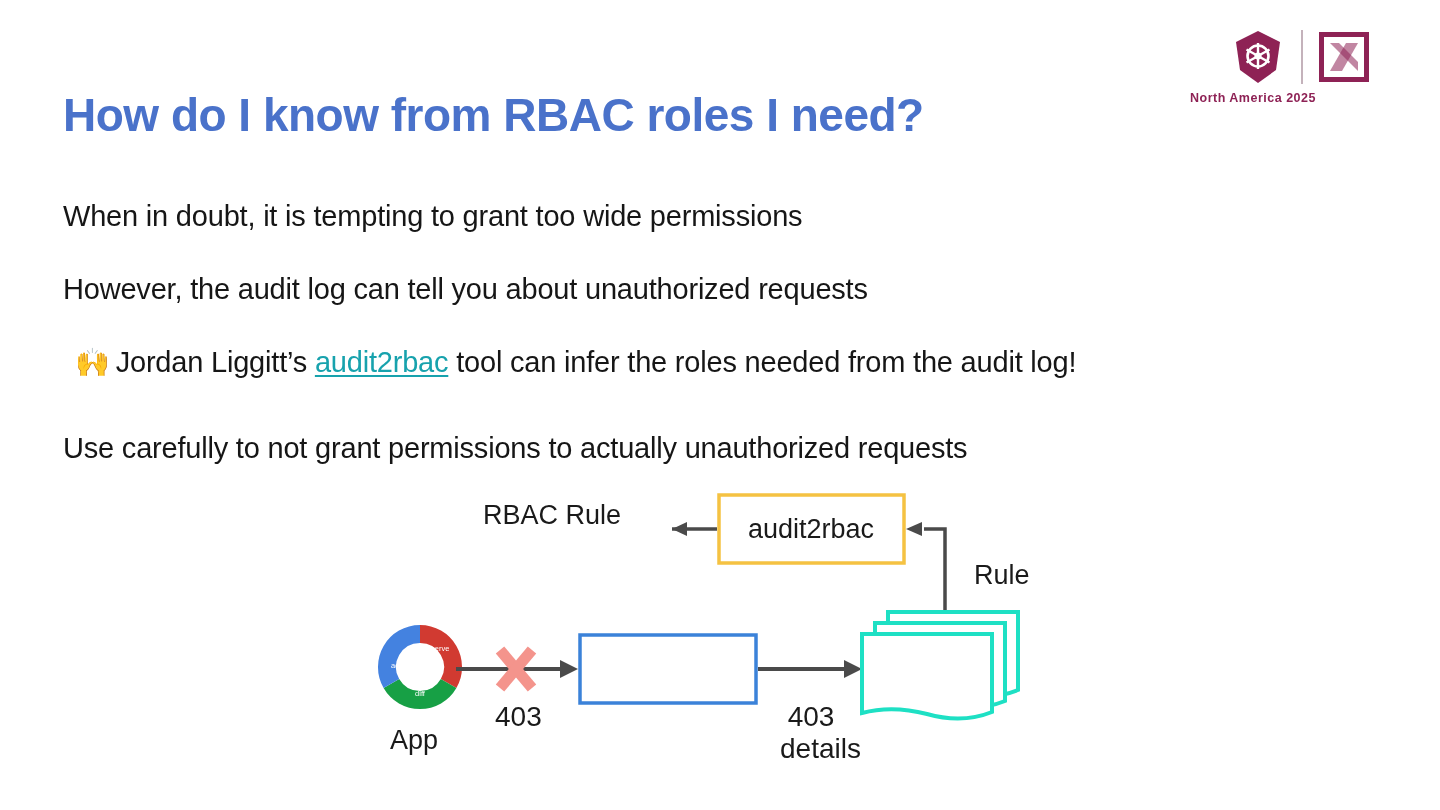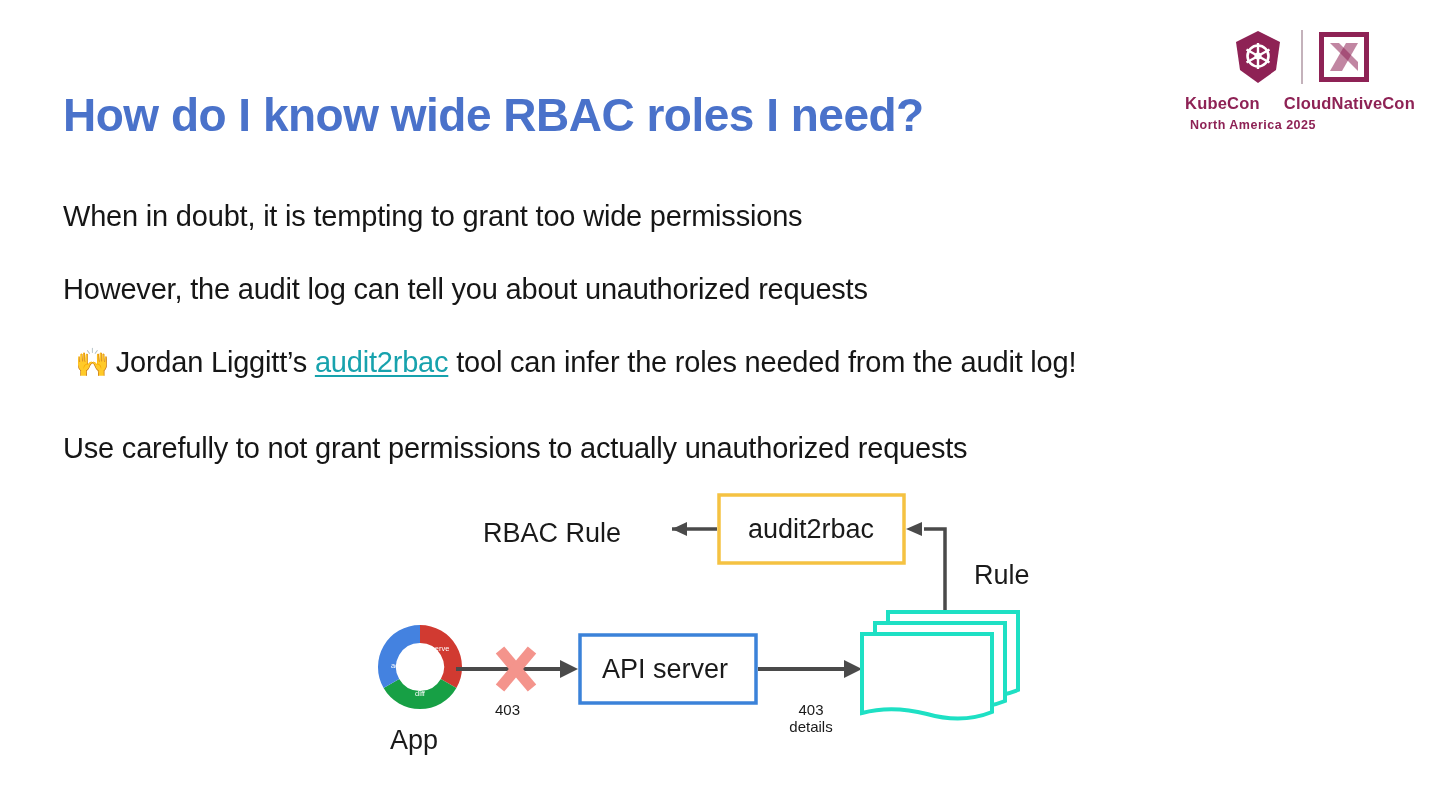--- a/index.html
+++ b/index.html
@@ -129,21 +129,21 @@
   .diagram svg { display: block; }
 
   .dg-label {
     position: absolute;
     font-size: 27px;
     color: #1a1a1a;
     white-space: nowrap;
   }
   .dg-small {
     position: absolute;
-    font-size: 15px;
+    font-size: 28px;
     color: #1a1a1a;
     text-align: center;
     white-space: nowrap;
   }
 
   
   .box-label {
     position: absolute;
     font-size: 27px;
     color: #1a1a1a;
@@ -183,29 +183,24 @@
     </div>
     <div class="logo-divider"></div>
     <div class="logo-mark-cncf">
       <svg viewBox="0 0 50 50" width="50" height="50">
         <rect x="2" y="2" width="46" height="46" fill="none" stroke="#8e2255" stroke-width="6"></rect>
         <polygon points="11,39 27,11 39,11 23,39" fill="#8e2255" opacity="0.55"></polygon>
         <polygon points="11,11 39,39 39,30 20,11" fill="#8e2255" opacity="0.55"></polygon>
       </svg>
     </div>
   </div>
-  <div class="logo-words">
-    <span class="logo-kubecon">KubeCon</span>
-    <span class="logo-word-divider"></span>
-    <span class="logo-cloudnativecon">CloudNativeCon</span>
-  </div>
   <div class="logo-subtitle">North America 2025</div>
 </div>
 
-<div class="slide-title">How do I know wide RBAC roles I need?</div>
+<div class="slide-title">How do I know from RBAC roles I need?</div>
 
 <div class="body-text body-line-1">When in doubt, it is tempting to grant too wide permissions</div>
 <div class="body-text body-line-2">However, the audit log can tell you about unauthorized requests</div>
 
 <div class="body-text body-line-3">
   <span class="emoji">🙌</span><span>Jordan Liggitt’s </span><a class="inline-link" href="#">audit2rbac</a><span> tool can infer the roles needed from the audit log!</span>
 </div>
 
 <div class="body-text body-line-4">Use carefully to not grant permissions to actually unauthorized requests</div>
 
@@ -254,25 +249,24 @@
       <polygon points="862,199 844,190 844,208" fill="#4a4a4a"></polygon>
     </g>
 
     <g fill="#ffffff" stroke="#1ee0c4" stroke-width="4">
       <path d="M 888,142 L 1018,142 L 1018,220 Q 988,232 953,222 Q 918,213 888,221 Z"></path>
       <path d="M 875,153 L 1005,153 L 1005,231 Q 975,243 940,233 Q 905,224 875,232 Z"></path>
       <path d="M 862,164 L 992,164 L 992,242 Q 962,254 927,244 Q 892,235 862,243 Z"></path>
     </g>
   </svg>
 
-  <div class="dg-label lbl-rbac-rule" style="top:48px;left:483px;">RBAC Rule</div>
+  <div class="dg-label lbl-rbac-rule" style="top:30px;left:483px;">RBAC Rule</div>
   <div class="box-label lbl-audit2rbac" style="top:44px;left:735px;">audit2rbac</div>
   <div class="dg-label lbl-read" style="top:90px;left:974px;">Rule</div>
 
-  <div class="box-label lbl-apiserver" style="top:184px;left:585px;">API server</div>
 
 
   <div class="dg-label lbl-app" style="top:255px;left:390px;">App</div>
   <div class="dg-small lbl-403a" style="top:231px;left:495px;">403</div>
   <div class="dg-small lbl-403b" style="top:231px;left:780px;width:62px;">
     <span>403</span><br>
     <span>details</span>
   </div>
 </div>
 

